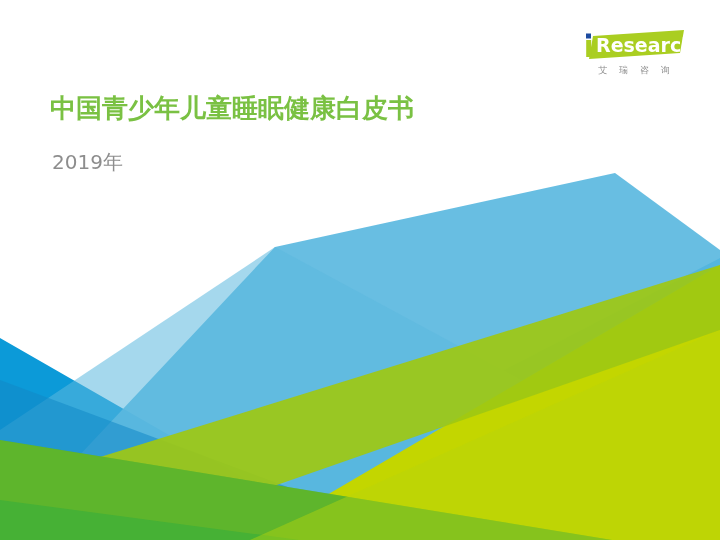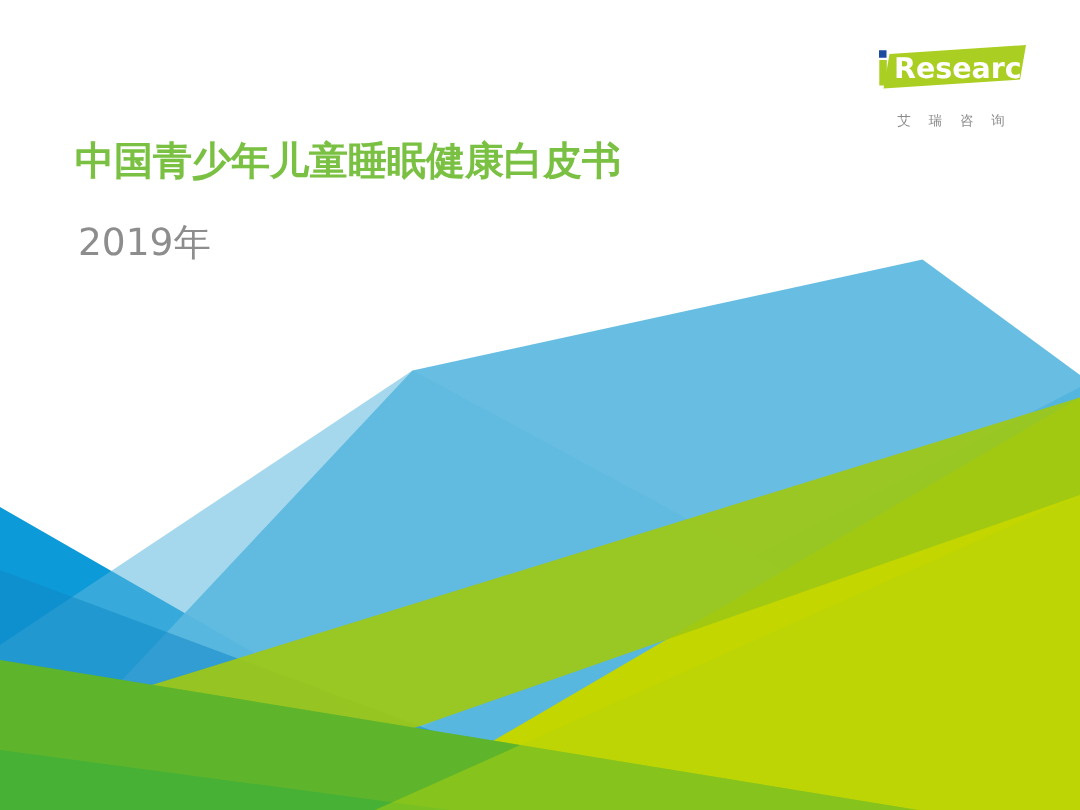--- a/index.html
+++ b/index.html
@@ -39,21 +39,21 @@
   }
   #logo-mark {
     position: relative;
     width: 100px;
     height: 30px;
   }
   #logo-mark svg {
     display: block;
   }
   #logo-sub {
-    margin-top: 15px;
+    margin-top: 4px;
     width: 100px;
     text-align: center;
     font-size: 9px;
     line-height: 12px;
     letter-spacing: 4.5px;
     text-indent: 4.5px;
     color: #8c8c8c;
     font-family: "DejaVu Sans", "Liberation Sans", sans-serif;
     white-space: nowrap;
   }
@@ -70,21 +70,21 @@
     font-size: 26px;
     line-height: 48px;
     font-weight: bold;
     color: #7ac143;
     letter-spacing: 0px;
     font-family: "DejaVu Sans", "Liberation Sans", sans-serif;
     white-space: nowrap;
   }
   #sub-title {
     margin: 18px 0 0 2px;
-    font-size: 25px;
+    font-size: 20px;
     line-height: 24px;
     color: #8d8d8d;
     font-weight: normal;
     font-family: "DejaVu Sans", "Liberation Sans", sans-serif;
     white-space: nowrap;
   }
 </style>
 </head>
 <body>
 

